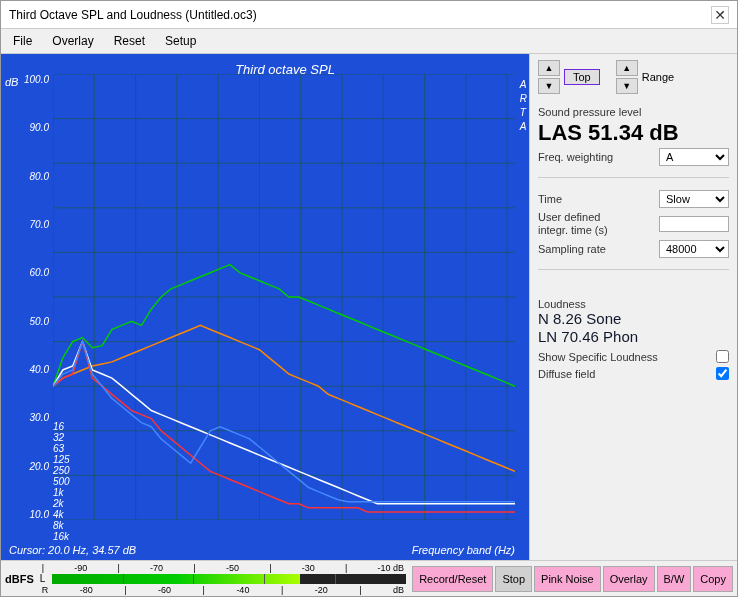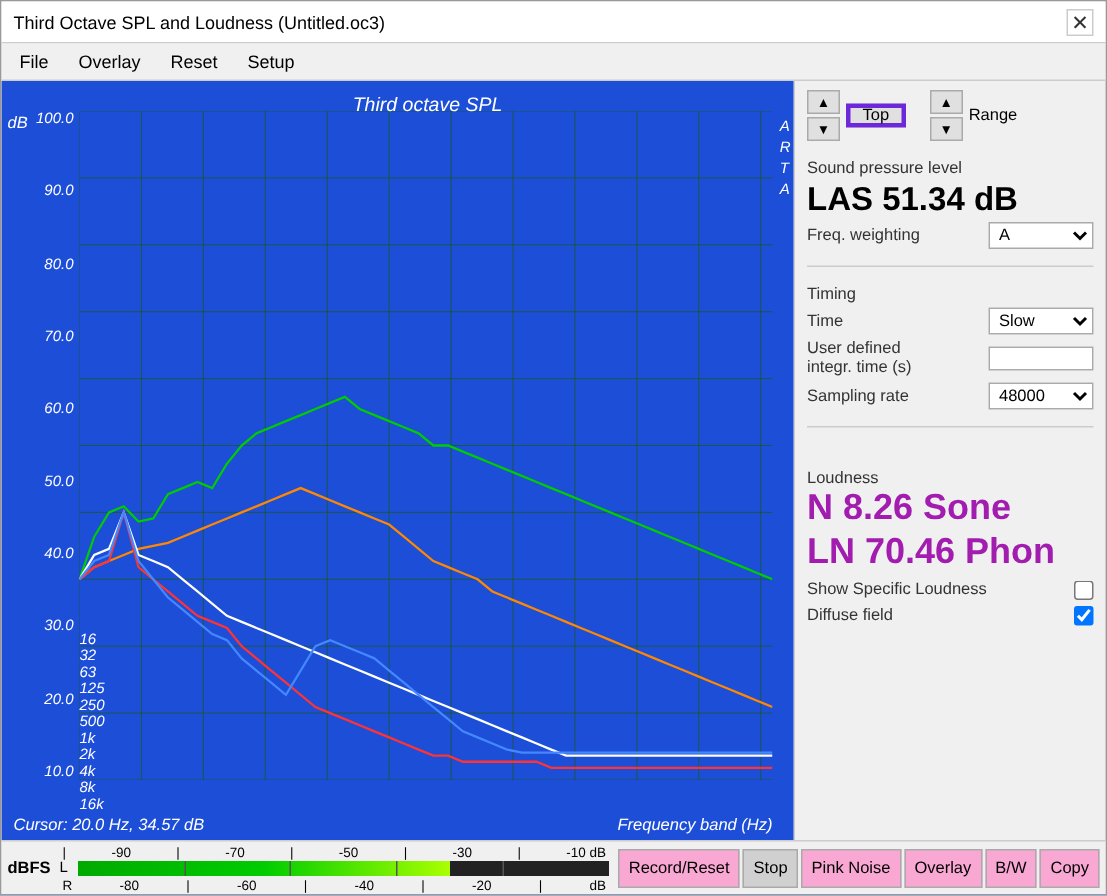--- a/index.html
+++ b/index.html
@@ -25,39 +25,39 @@
 
     .y-axis { position: absolute; left: 0; top: 20px; bottom: 40px; width: 52px; display: flex; flex-direction: column; justify-content: space-between; align-items: flex-end; z-index: 2; }
     .y-label { color: #fff; font-size: 10px; padding-right: 4px; }
 
     
     .right-panel { width: 208px; background: #f0f0f0; border-left: 1px solid #ccc; display: flex; flex-direction: column; padding: 6px 8px; gap: 4px; }
 
     .nav-controls { display: flex; gap: 4px; align-items: center; margin-bottom: 4px; }
     .nav-group { display: flex; flex-direction: column; gap: 2px; }
     .nav-btn { width: 22px; height: 16px; background: #e0e0e0; border: 1px solid #aaa; cursor: pointer; font-size: 9px; display: flex; align-items: center; justify-content: center; }
-    .nav-label-btn { background: #e0e0e0; border: 3px solid #6d28d9; cursor: pointer; font-size: 11px; padding: 1px 8px; height: 16px; display: flex; align-items: center; }
+    .nav-label-btn { background: #e0e0e0; border: 1px solid #6d28d9; cursor: pointer; font-size: 11px; padding: 1px 8px; height: 16px; display: flex; align-items: center; }
     .range-label { font-size: 11px; color: #000; }
     .set-btn { background: #e0e0e0; border: 1px solid #aaa; cursor: pointer; font-size: 11px; padding: 1px 6px; height: 16px; }
 
     .section-label { font-size: 11px; color: #333; margin-top: 4px; }
 
     .big-value { font-size: 22px; font-weight: bold; color: #000; margin: 2px 0; }
 
     .field-row { display: flex; align-items: center; justify-content: space-between; margin-bottom: 3px; }
     .field-label { font-size: 11px; color: #333; flex: 1; }
     .field-select { font-size: 11px; border: 1px solid #aaa; background: #fff; padding: 1px 2px; width: 70px; cursor: pointer; }
     .field-input { font-size: 11px; border: 1px solid #aaa; background: #fff; padding: 1px 4px; width: 70px; }
 
     .timing-section { margin-top: 4px; }
     .timing-title { font-size: 11px; color: #333; margin-bottom: 3px; }
 
     .loudness-section { margin-top: 20px; }
     .loudness-title { font-size: 11px; color: #333; }
-    .loudness-value { font-size: 24px; font-weight: bold; color: #a21caf; line-height: 1.2; }
+    .loudness-value { font-size: 15px; font-weight: normal; color: #0f172a; line-height: 1.2; }
 
     .checkbox-row { display: flex; align-items: center; justify-content: space-between; margin-top: 4px; }
     .checkbox-label { font-size: 11px; color: #333; }
     .checkbox-input { cursor: pointer; }
 
     
     .bottom-bar { display: flex; align-items: center; height: 36px; background: #f0f0f0; border-top: 1px solid #ccc; padding: 0 4px; gap: 2px; }
 
     .dbfs-label { font-size: 11px; color: #000; margin-right: 4px; font-weight: bold; }
 
@@ -187,21 +187,20 @@
             <option>B</option>
             <option>C</option>
             <option>Z</option>
           </select>
         </div>
       </div>
 
       <hr class="divider">
 
       <div class="timing-section">
-        <div class="timing-title">Timing</div>
         <div class="field-row">
           <span class="field-label">Time</span>
           <select class="field-select">
             <option>Fast</option>
             <option selected="">Slow</option>
             <option>Impulse</option>
             <option>User</option>
           </select>
         </div>
         <div class="field-row">

